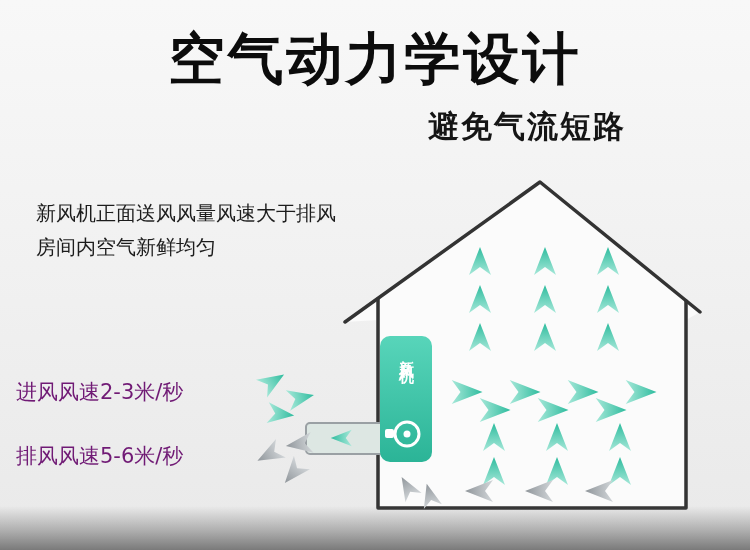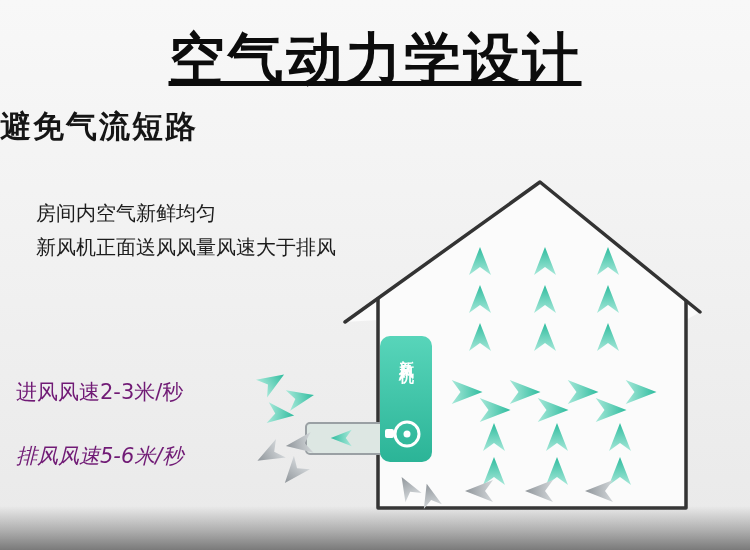--- a/index.html
+++ b/index.html
@@ -3,32 +3,32 @@
 <meta charset="utf-8">
 <style>
   html,body{margin:0;padding:0;}
   body{
     width:750px;height:550px;position:relative;overflow:hidden;
     background:linear-gradient(180deg,#f8f8f8 0%,#f0f0f0 55%,#e9e9e9 100%);
     font-family:"DejaVu Sans","Liberation Sans",sans-serif;
   }
   .title{
     position:absolute;top:22px;left:0;width:750px;text-align:center;
-    font-size:56px;font-weight:900;color:#0c0c0c;letter-spacing:3px;text-decoration:underline;
+    font-size:56px;font-weight:900;color:#0c0c0c;letter-spacing:3px;
   }
   .subtitle{
-    position:absolute;top:106px;left:0;width:626px;text-align:left;
+    position:absolute;top:106px;left:0;width:626px;text-align:right;
     font-size:31px;font-weight:700;color:#151515;letter-spacing:2px;
   }
   .desc{
     position:absolute;top:196px;left:36px;font-size:20px;color:#1c1c1c;line-height:1.7;
   }
   .speed-label{position:absolute;left:16px;font-size:21px;color:#701a75;}
   .intake{top:378px;}
-  .exhaust{top:442px;font-style:italic;}
+  .exhaust{top:442px;}
   .diagram{position:absolute;left:0;top:0;}
   .device-label-wrap{
     position:absolute;left:380px;top:347px;width:52px;height:80px;
     display:flex;justify-content:center;pointer-events:none;
   }
   .device-label-wrap span{
     writing-mode:vertical-rl;letter-spacing:5px;font-size:15px;color:#fff;font-weight:600;
   }
   .bottom-shade{
     position:absolute;left:0;bottom:0;width:750px;height:44px;
@@ -45,22 +45,22 @@
   .stop-dev-top{stop-color:var(--device-teal-top,#58d5ba);}
   .stop-dev-bottom{stop-color:var(--device-teal-bottom,#2bb497);}
 </style>
 </head>
 <body>
 
 <div class="title">空气动力学设计</div>
 <div class="subtitle">避免气流短路</div>
 
 <div class="desc">
+  <div>新风机正面送风风量风速大于排风</div>
   <div>房间内空气新鲜均匀</div>
-  <div>新风机正面送风风量风速大于排风</div>
 </div>
 
 <div class="speed-label intake">进风风速2-3米/秒</div>
 <div class="speed-label exhaust">排风风速5-6米/秒</div>
 
 <svg class="diagram" width="750" height="550" viewBox="0 0 750 550">
   <defs>
     <linearGradient id="tealGrad" x1="0" y1="1" x2="0" y2="0">
       <stop offset="0" class="stop-teal-light"></stop>
       <stop offset="1" class="stop-teal"></stop>

